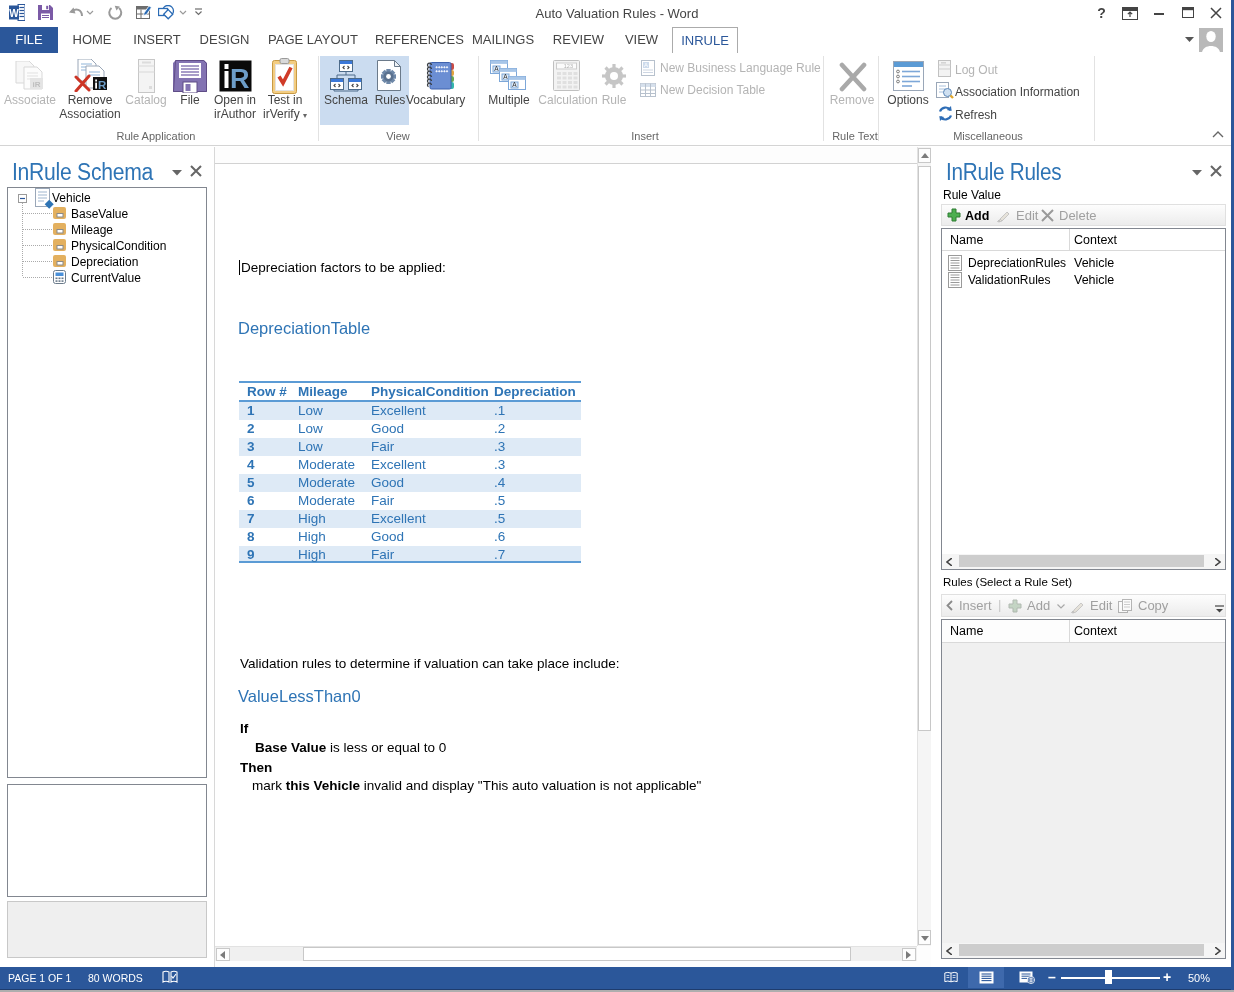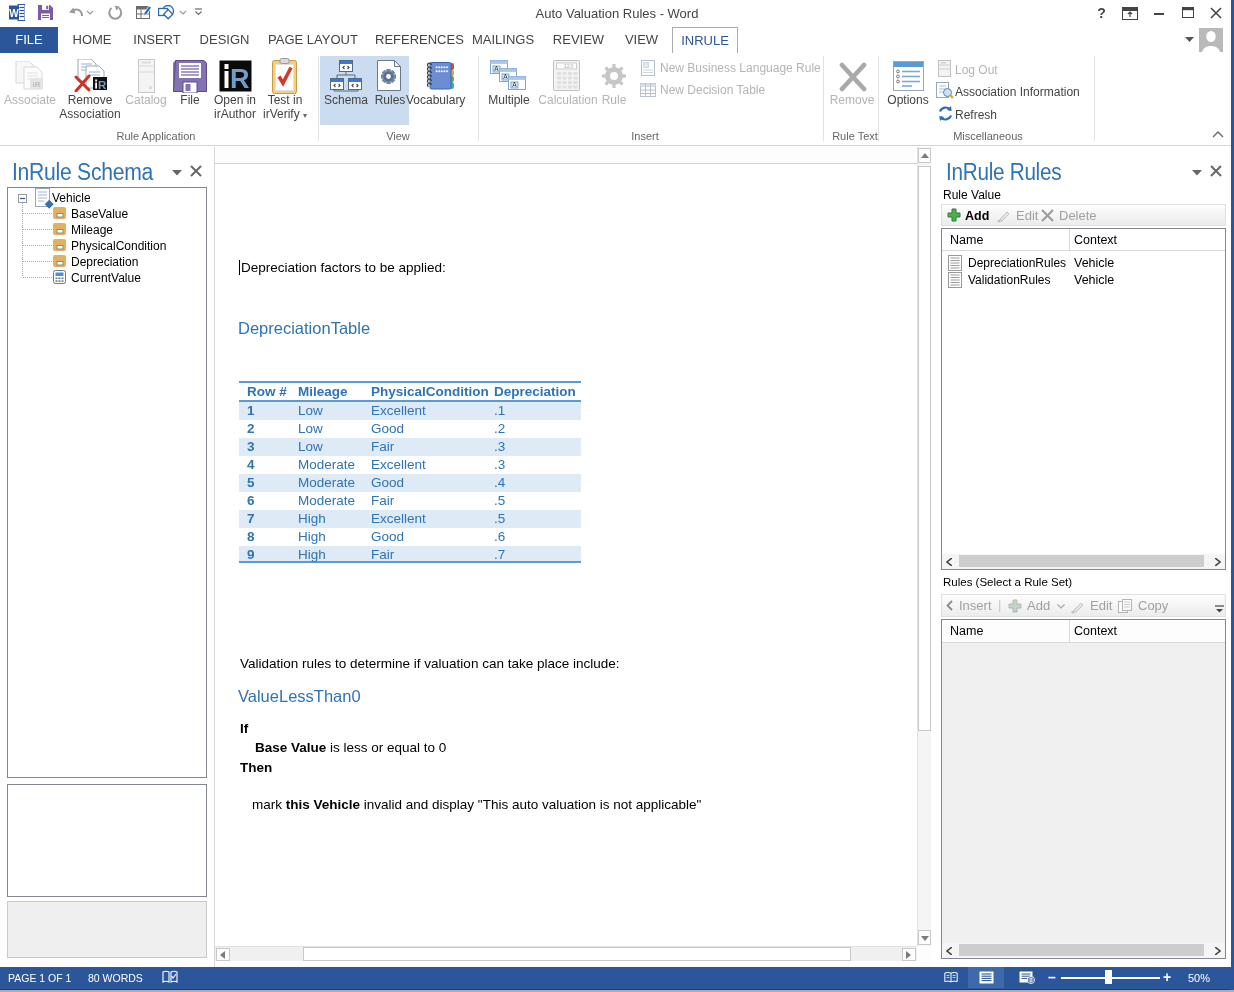--- a/index.html
+++ b/index.html
@@ -531,21 +531,21 @@
     <div class="abs" style="left:8px;top:166px;font-weight:bold;">9</div>
       <div class="abs" style="left:59px;top:166px;">High</div>
       <div class="abs" style="left:132px;top:166px;">Fair</div>
       <div class="abs" style="left:255px;top:166px;">.7</div>
   </div>
   <div class="abs" style="left:25px;top:509px;font-size:13.5px;color:#000;">Validation rules to determine if valuation can take place include:</div>
   <div class="abs" style="left:23px;top:540px;font-size:16.5px;color:#2e74b5;">ValueLessThan0</div>
   <div class="abs" style="left:25px;top:574px;font-size:13.5px;color:#000;font-weight:bold;">If</div>
   <div class="abs" style="left:40px;top:593px;font-size:13.5px;color:#000;"><b>Base Value</b> is less or equal to 0</div>
   <div class="abs" style="left:25px;top:613px;font-size:13.5px;color:#000;font-weight:bold;">Then</div>
-  <div class="abs" style="left:37px;top:650px;font-size:13.5px;color:#000;">mark <b>this Vehicle</b> invalid and display "This auto valuation is not applicable"</div>
+  <div class="abs" style="left:37px;top:631px;font-size:13.5px;color:#000;">mark <b>this Vehicle</b> invalid and display "This auto valuation is not applicable"</div>
 
   <div class="abs" style="left:702px;top:0;width:14px;height:799px;background:#f5f5f5;border-left:1px solid #e2e2e2;">
     <div class="abs" style="left:0px;top:1px;width:13px;height:15px;background:#fdfdfd;border:1px solid #c8c8c8;"></div>
     <svg class="abs" style="left:3px;top:6px" width="8" height="5" viewBox="0 0 8 5">
         <path d="M0 5 L4 0 L8 5 Z" fill="#7b7b7b"></path>
       </svg>
     <div class="abs" style="left:0px;top:19px;width:13px;height:565px;background:#fff;border:1px solid #c8c8c8;"></div>
     <div class="abs" style="left:0px;top:783px;width:13px;height:15px;background:#fdfdfd;border:1px solid #c8c8c8;"></div>
     <svg class="abs" style="left:3px;top:789px" width="8" height="5" viewBox="0 0 8 5">
         <path d="M0 0 L4 5 L8 0 Z" fill="#7b7b7b"></path>

